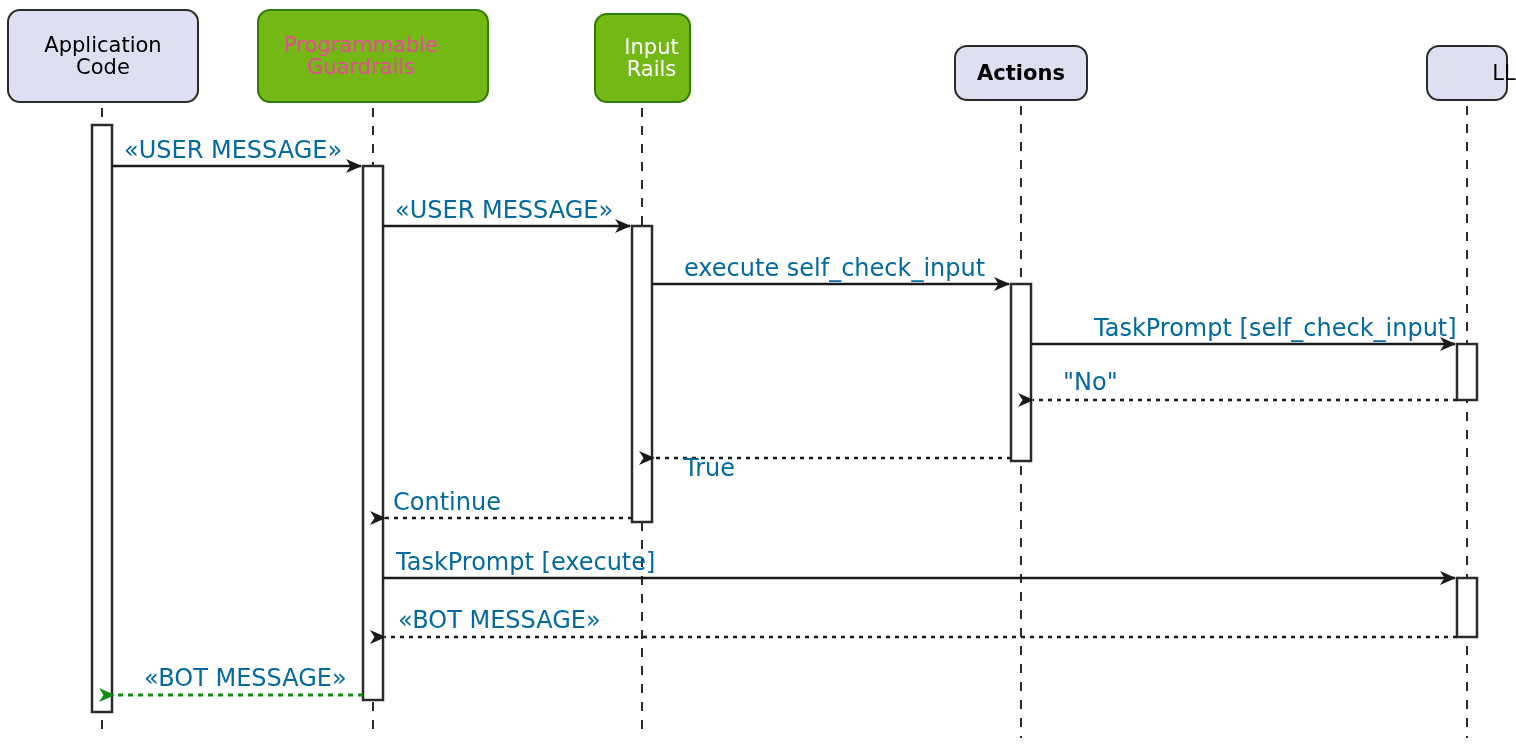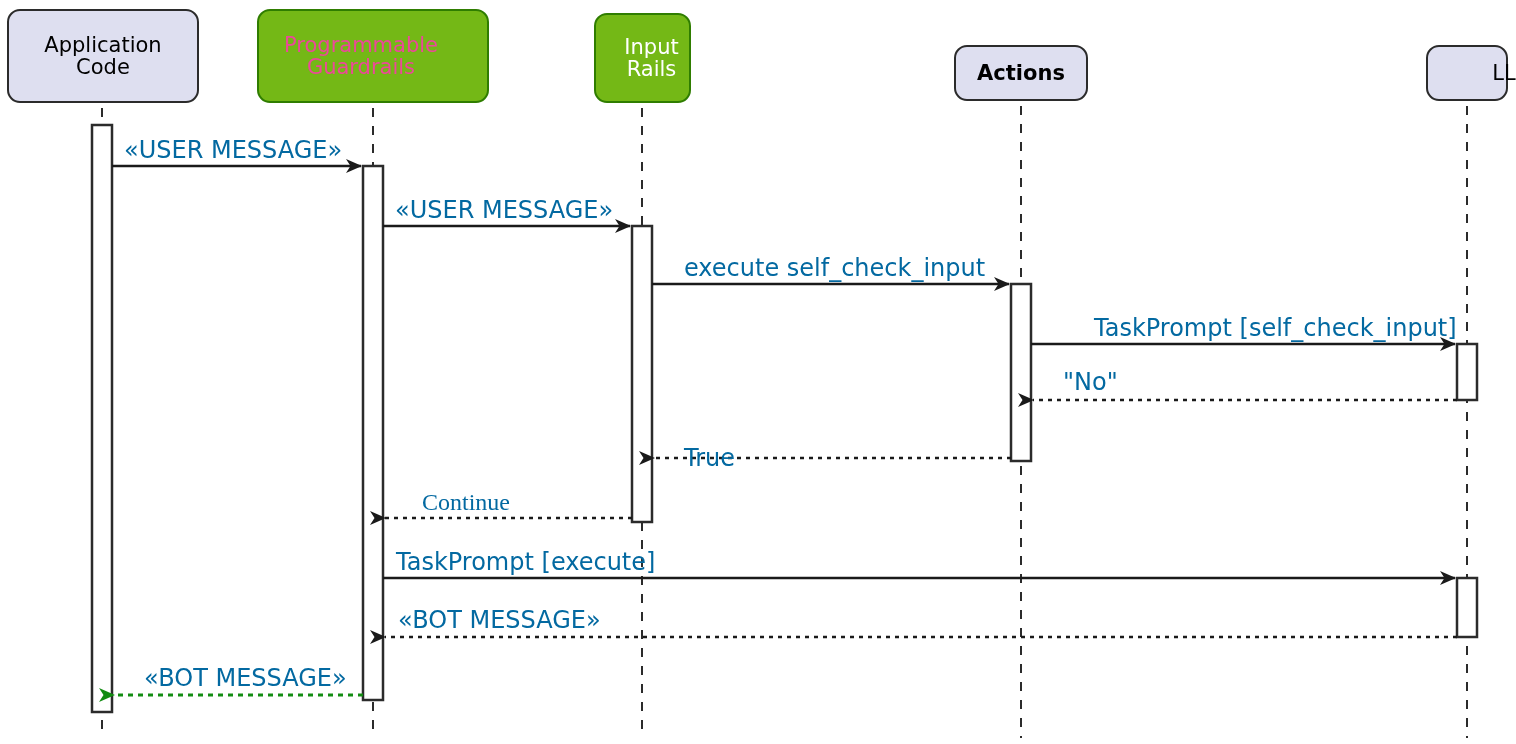--- a/index.html
+++ b/index.html
@@ -65,22 +65,22 @@
         <rect x="955" y="46" width="132" height="54" rx="12" ry="12" fill="#dedff0" stroke="#2b2b2b" stroke-width="2"></rect>
         <rect x="1427" y="46" width="80" height="54" rx="12" ry="12" fill="#dedff0" stroke="#2b2b2b" stroke-width="2"></rect>
       </g>
   </svg>
   <div id="overlay-labels">
       <div class="msg-label" style="left: 124px; top: 138px;">«USER MESSAGE»</div>
       <div class="msg-label" style="left: 395px; top: 198px;">«USER MESSAGE»</div>
       <div class="msg-label" style="left: 684px; top: 256px;">execute self_check_input</div>
       <div class="msg-label" style="left: 1094px; top: 316px;">TaskPrompt [self_check_input]</div>
       <div class="msg-label" style="left: 1063px; top: 370px;">"No"</div>
-      <div class="msg-label" style="left: 684px; top: 446px;">True</div>
-      <div class="msg-label" style="left: 422px; top: 490px; font-family: Liberation Serif, serif;">Continue</div>
+      <div class="msg-label" style="left: 684px; top: 456px;">True</div>
+      <div class="msg-label" style="left: 393px; top: 490px;">Continue</div>
       <div class="msg-label" style="left: 396px; top: 550px;">TaskPrompt [execute]</div>
       <div class="msg-label" style="left: 398px; top: 608px;">«BOT MESSAGE»</div>
       <div class="msg-label" style="left: 144px; top: 666px;">«BOT MESSAGE»</div>
       <div class="pbox-label" style="left: 8px; top: 10px; width: 190px; height: 92px; color: rgb(0, 0, 0);">Application
 Code</div>
       <div class="pbox-label" style="left: 258px; top: 10px; width: 206px; height: 92px; color: #ec4899;">Programmable
 Guardrails</div>
       <div class="pbox-label" style="left: 595px; top: 14px; width: 113px; height: 88px; color: rgb(255, 255, 255);">Input
 Rails</div>
       <div class="pbox-label" style="left: 955px; top: 46px; width: 132px; height: 54px; color: rgb(0, 0, 0); font-weight: bold;">Actions</div>

